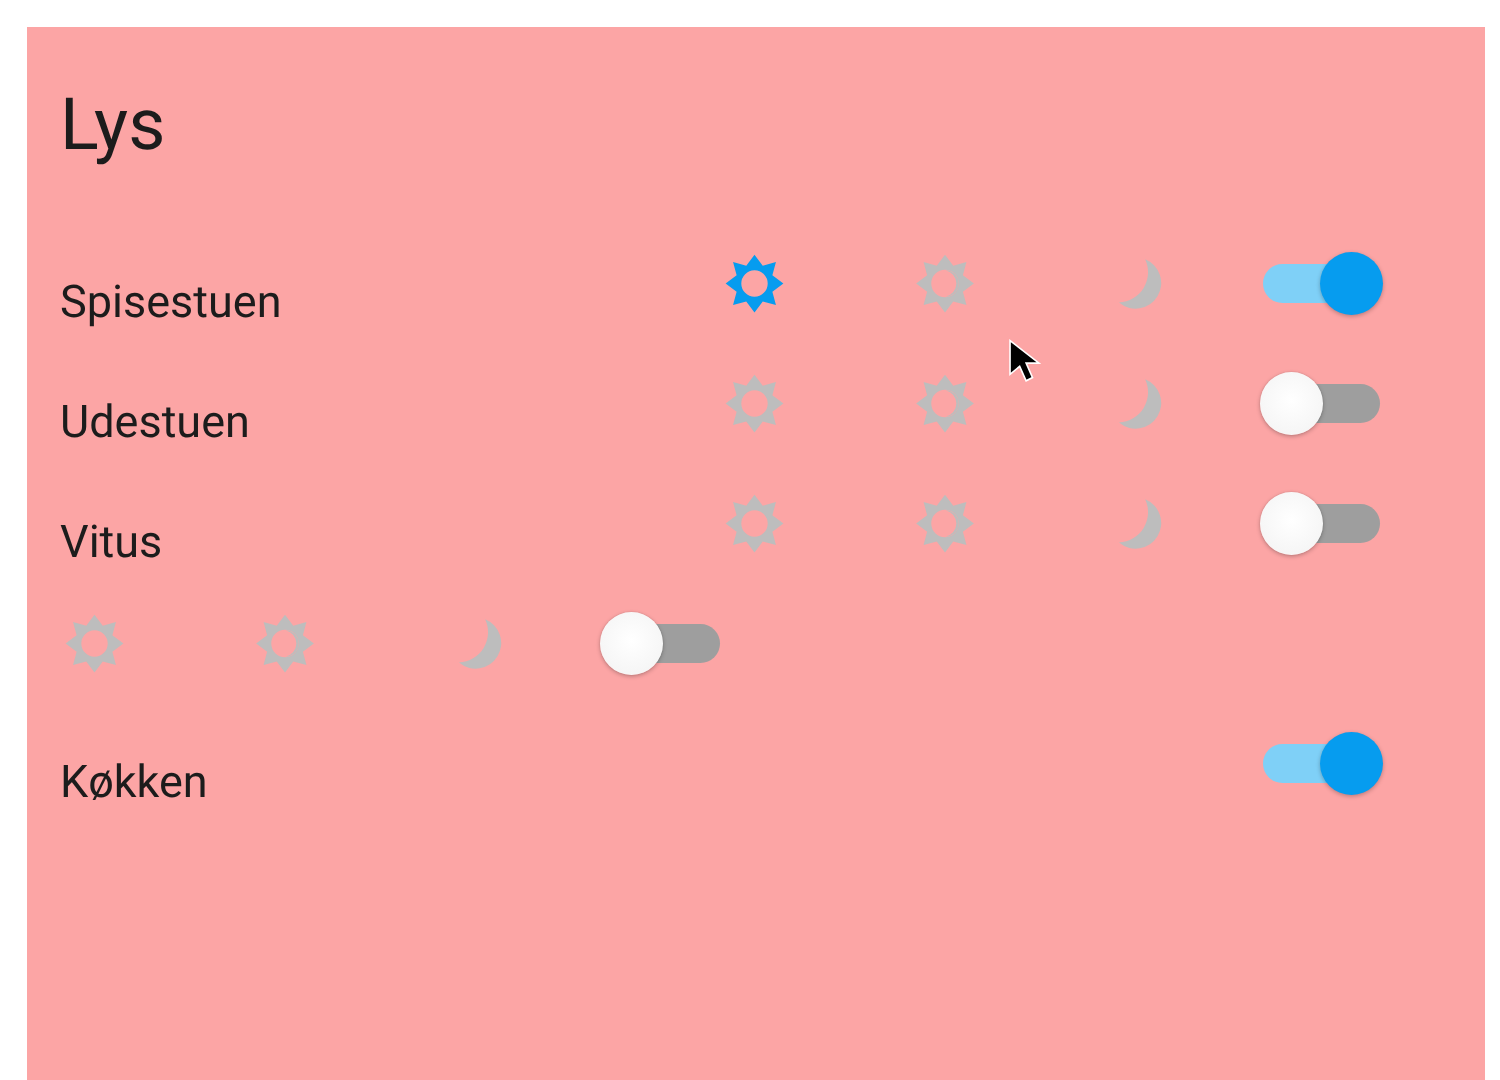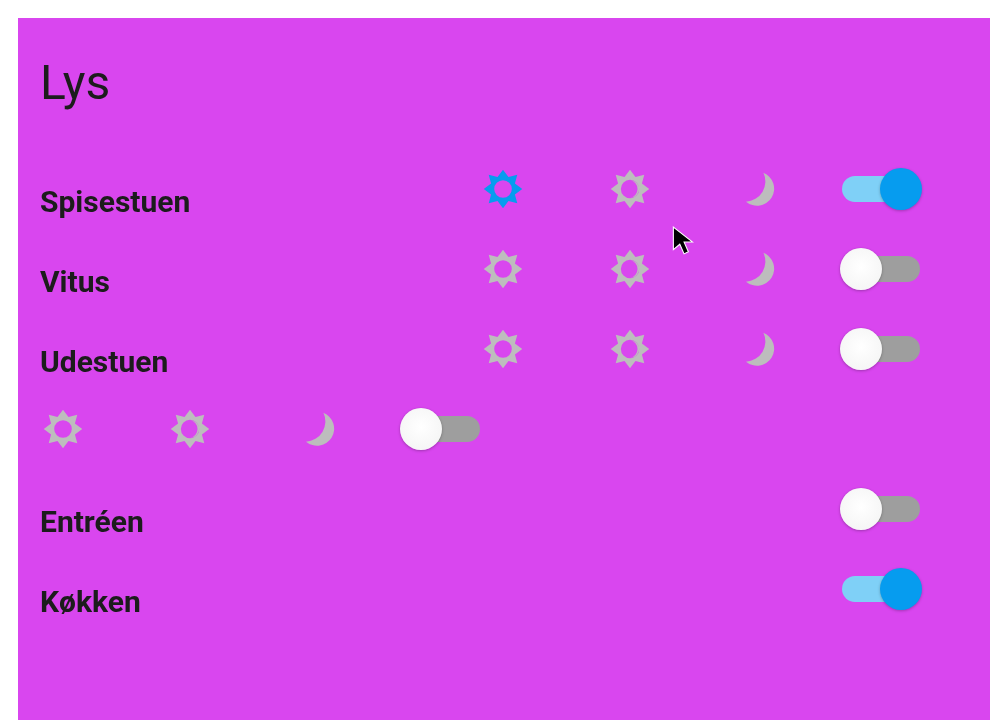--- a/index.html
+++ b/index.html
@@ -11,40 +11,40 @@
       height: 720px;
       overflow: hidden;
       position: relative;
     }
     .card {
       position: absolute;
       top: 18px;
       left: 18px;
       right: 10px;
       bottom: 0;
-      background: #d946ef;
+      background: #fca5a5;
       padding: 36px 40px 0 22px;
     }
     .title {
       font-size: 48px;
       font-weight: 400;
       color: #1c1c1c;
       margin-bottom: 38px;
       letter-spacing: 0px;
     }
     .rows { display: flex; flex-direction: column; }
     .row {
       display: flex;
       align-items: center;
       height: 80px;
     }
     .label {
       flex: 0 0 440px;
       font-size: 30px;
-      font-weight: 700;
+      font-weight: 400;
       color: #1c1c1c;
       margin-top: 24px;
     }
     .icons {
       flex: 0 0 330px;
       display: flex;
       align-items: center;
       justify-content: space-between;
       padding-right: 30px;
     }
@@ -128,20 +128,46 @@
           </span>
         </div>
         <div class="toggle-wrap">
           <div class="toggle on">
             <div class="track"></div>
             <div class="thumb"></div>
           </div>
         </div>
       </div>
       <div class="row">
+        <div class="label">Udestuen</div>
+        <div class="icons">
+          <span class="icon">
+            <svg viewBox="0 0 24 24">
+              <use href="#sym-bright" class="ic-inactive"></use>
+            </svg>
+          </span>
+          <span class="icon">
+            <svg viewBox="0 0 24 24">
+              <use href="#sym-dim" class="ic-inactive"></use>
+            </svg>
+          </span>
+          <span class="icon">
+            <svg viewBox="0 0 24 24">
+              <use href="#sym-moon" class="ic-inactive"></use>
+            </svg>
+          </span>
+        </div>
+        <div class="toggle-wrap">
+          <div class="toggle off">
+            <div class="track"></div>
+            <div class="thumb"></div>
+          </div>
+        </div>
+      </div>
+      <div class="row">
         <div class="label">Vitus</div>
         <div class="icons">
           <span class="icon">
             <svg viewBox="0 0 24 24">
               <use href="#sym-bright" class="ic-inactive"></use>
             </svg>
           </span>
           <span class="icon">
             <svg viewBox="0 0 24 24">
               <use href="#sym-dim" class="ic-inactive"></use>
@@ -154,73 +180,37 @@
           </span>
         </div>
         <div class="toggle-wrap">
           <div class="toggle off">
             <div class="track"></div>
             <div class="thumb"></div>
           </div>
         </div>
       </div>
       <div class="row">
-        <div class="label">Udestuen</div>
         <div class="icons">
           <span class="icon">
             <svg viewBox="0 0 24 24">
               <use href="#sym-bright" class="ic-inactive"></use>
             </svg>
           </span>
           <span class="icon">
             <svg viewBox="0 0 24 24">
               <use href="#sym-dim" class="ic-inactive"></use>
             </svg>
           </span>
           <span class="icon">
             <svg viewBox="0 0 24 24">
               <use href="#sym-moon" class="ic-inactive"></use>
             </svg>
           </span>
         </div>
-        <div class="toggle-wrap">
-          <div class="toggle off">
-            <div class="track"></div>
-            <div class="thumb"></div>
-          </div>
-        </div>
-      </div>
-      <div class="row">
-        <div class="icons">
-          <span class="icon">
-            <svg viewBox="0 0 24 24">
-              <use href="#sym-bright" class="ic-inactive"></use>
-            </svg>
-          </span>
-          <span class="icon">
-            <svg viewBox="0 0 24 24">
-              <use href="#sym-dim" class="ic-inactive"></use>
-            </svg>
-          </span>
-          <span class="icon">
-            <svg viewBox="0 0 24 24">
-              <use href="#sym-moon" class="ic-inactive"></use>
-            </svg>
-          </span>
-        </div>
-        <div class="toggle-wrap">
-          <div class="toggle off">
-            <div class="track"></div>
-            <div class="thumb"></div>
-          </div>
-        </div>
-      </div>
-      <div class="row">
-        <div class="label">Entréen</div>
-        <div class="icons"></div>
         <div class="toggle-wrap">
           <div class="toggle off">
             <div class="track"></div>
             <div class="thumb"></div>
           </div>
         </div>
       </div>
       <div class="row">
         <div class="label">Køkken</div>
         <div class="icons"></div>

